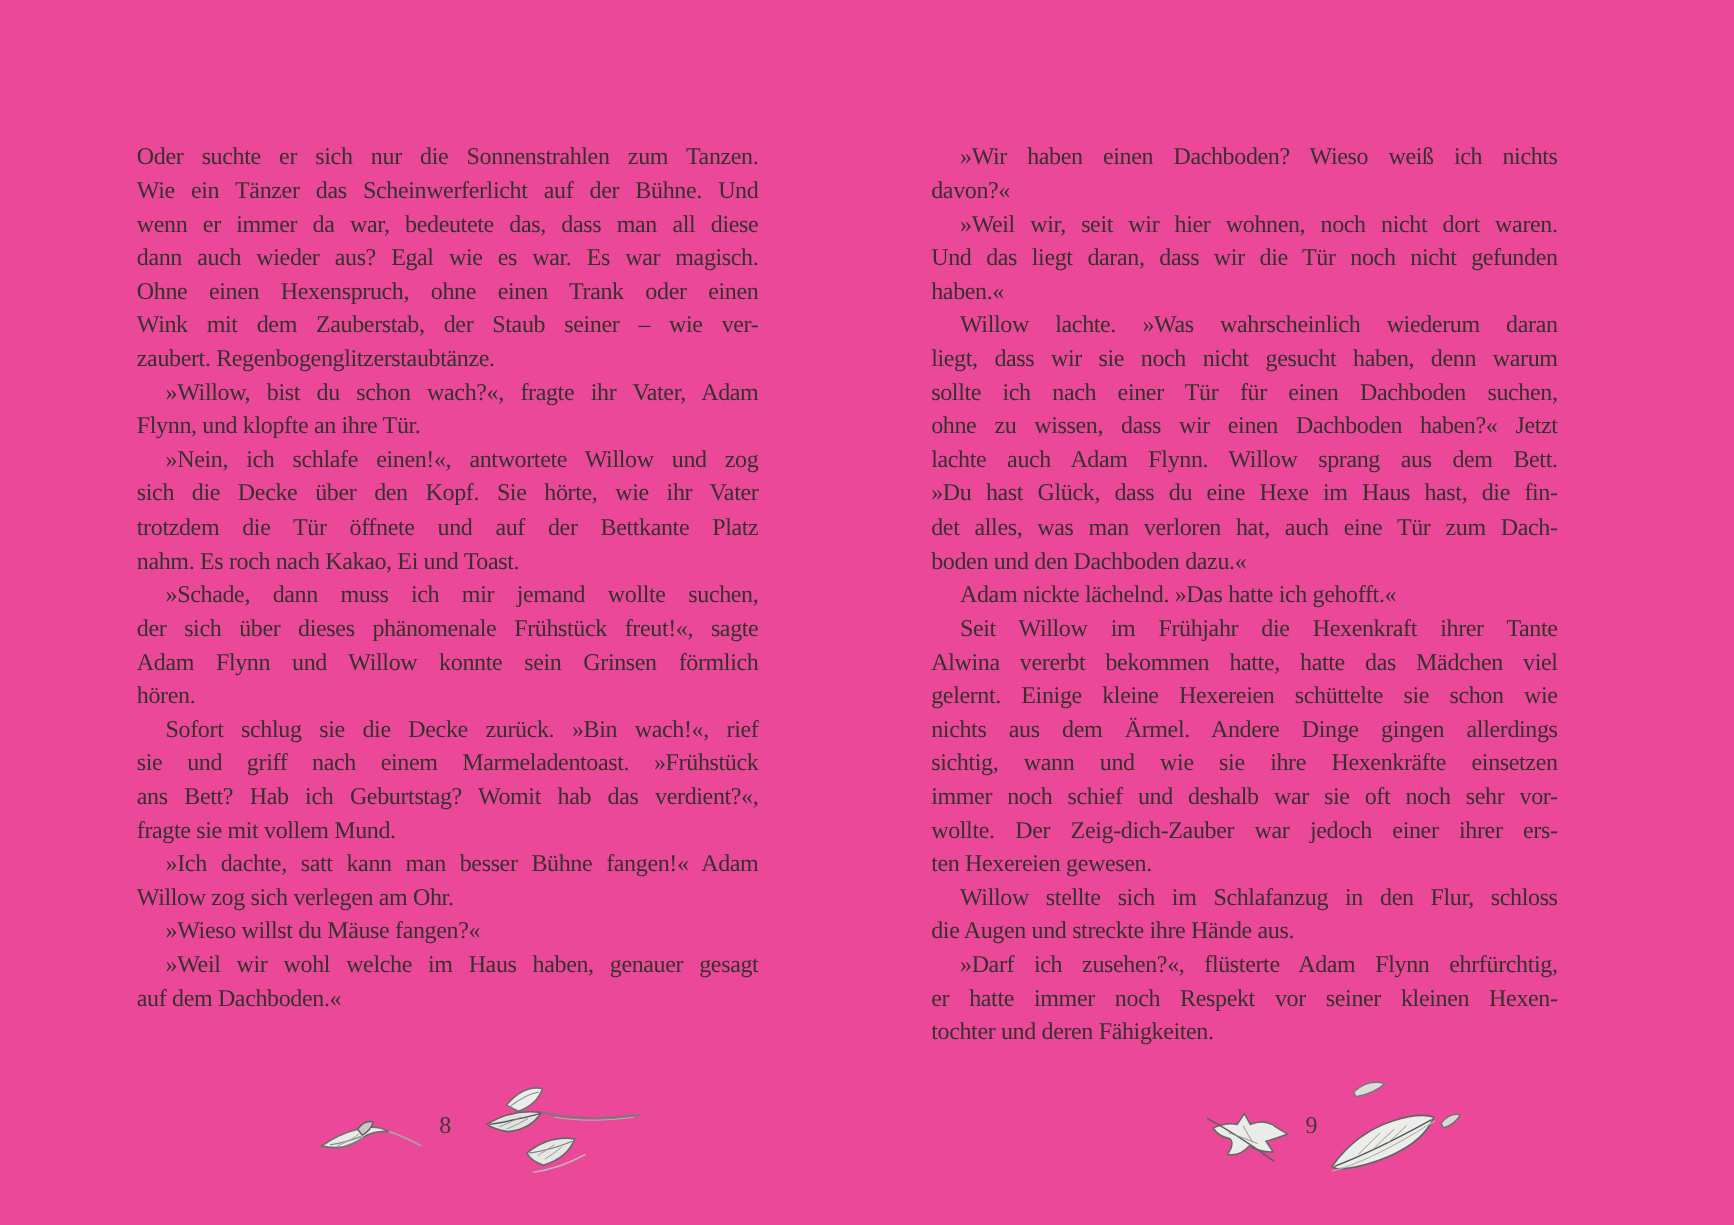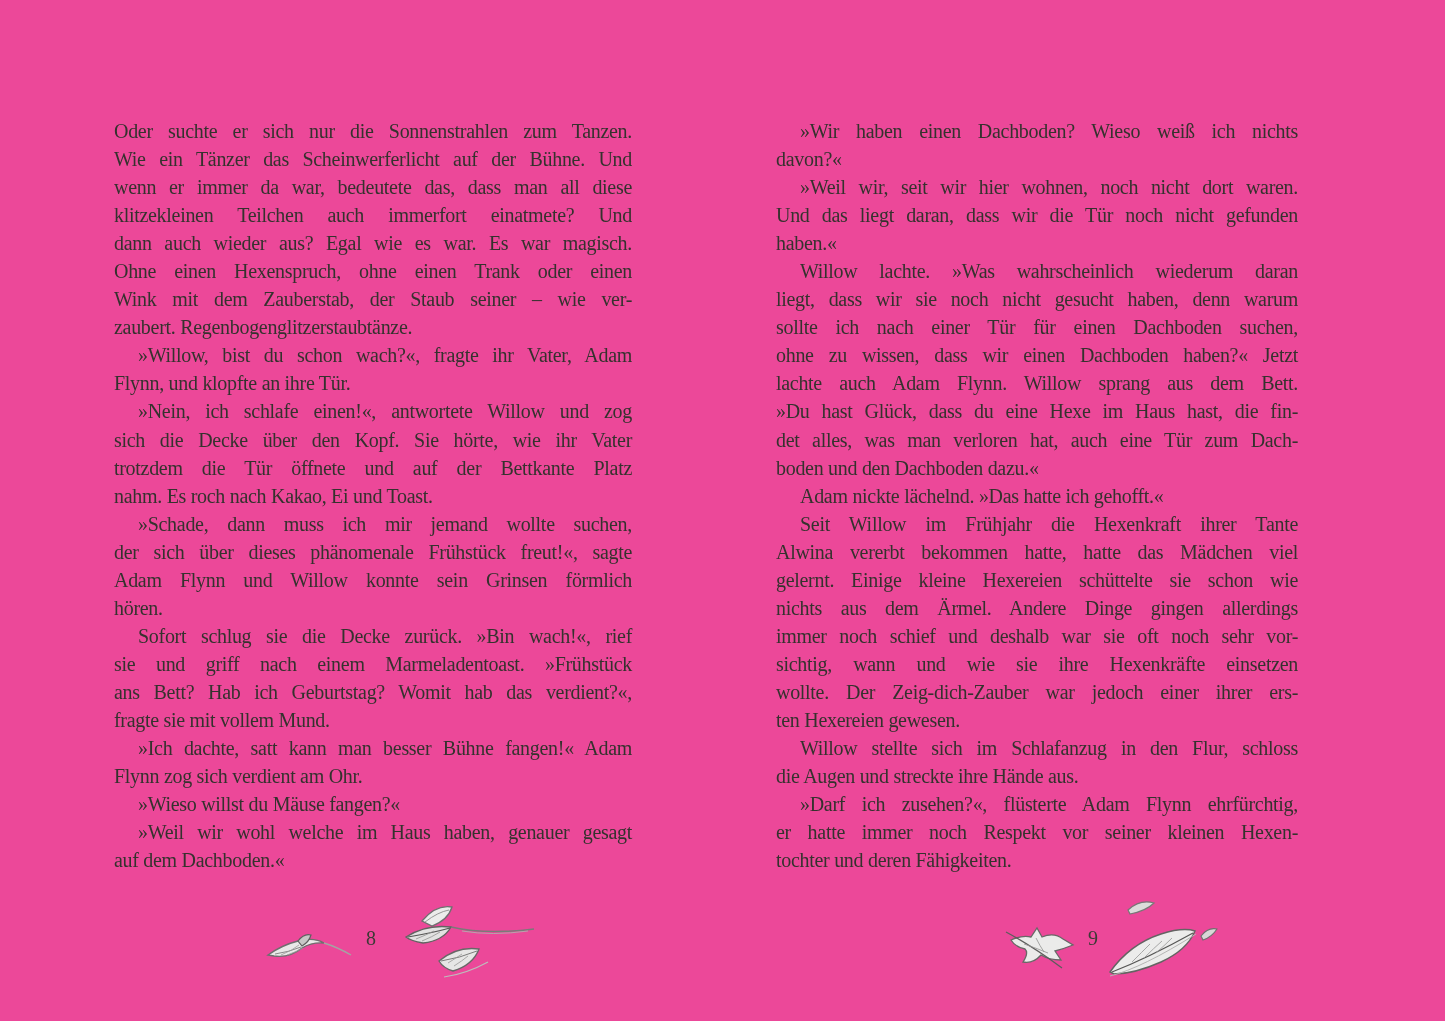--- a/index.html
+++ b/index.html
@@ -50,21 +50,20 @@
 </head>
 <body>
 
 <div class="spread">
 
   <div class="text-block left-block">
       <div class="paragraph">
         <div class="line">Oder suchte er sich nur die Sonnenstrahlen zum Tanzen.</div>
         <div class="line">Wie ein Tänzer das Scheinwerferlicht auf der Bühne. Und</div>
         <div class="line">wenn er immer da war, bedeutete das, dass man all diese</div>
-        <div class="line">klitzekleinen Teilchen auch immerfort einatmete? Und</div>
         <div class="line">dann auch wieder aus? Egal wie es war. Es war magisch.</div>
         <div class="line">Ohne einen Hexenspruch, ohne einen Trank oder einen</div>
         <div class="line">Wink mit dem Zauberstab, der Staub seiner – wie ver-</div>
         <div class="line last">zaubert. Regenbogenglitzerstaubtänze.</div>
       </div>
       <div class="paragraph">
         <div class="line indent">»Willow, bist du schon wach?«, fragte ihr Vater, Adam</div>
         <div class="line last">Flynn, und klopfte an ihre Tür.</div>
       </div>
       <div class="paragraph">
@@ -80,21 +79,21 @@
         <div class="line last">hören.</div>
       </div>
       <div class="paragraph">
         <div class="line indent">Sofort schlug sie die Decke zurück. »Bin wach!«, rief</div>
         <div class="line">sie und griff nach einem Marmeladentoast. »Frühstück</div>
         <div class="line">ans Bett? Hab ich Geburtstag? Womit hab das verdient?«,</div>
         <div class="line last">fragte sie mit vollem Mund.</div>
       </div>
       <div class="paragraph">
         <div class="line indent">»Ich dachte, satt kann man besser Bühne fangen!« Adam</div>
-        <div class="line last">Flynn zog sich verdient am Ohr.</div>
+        <div class="line last">Willow zog sich verlegen am Ohr.</div>
       </div>
       <div class="paragraph">
         <div class="line last indent">»Wieso willst du Mäuse fangen?«</div>
       </div>
       <div class="paragraph">
         <div class="line indent">»Weil wir wohl welche im Haus haben, genauer gesagt</div>
         <div class="line last">auf dem Dachboden.«</div>
       </div>
     </div>
 
@@ -119,22 +118,22 @@
         <div class="line last">boden und den Dachboden dazu.«</div>
       </div>
       <div class="paragraph">
         <div class="line last indent">Adam nickte lächelnd. »Das hatte ich gehofft.«</div>
       </div>
       <div class="paragraph">
         <div class="line indent">Seit Willow im Frühjahr die Hexenkraft ihrer Tante</div>
         <div class="line">Alwina vererbt bekommen hatte, hatte das Mädchen viel</div>
         <div class="line">gelernt. Einige kleine Hexereien schüttelte sie schon wie</div>
         <div class="line">nichts aus dem Ärmel. Andere Dinge gingen allerdings</div>
+        <div class="line">sichtig, wann und wie sie ihre Hexenkräfte einsetzen</div>
         <div class="line">immer noch schief und deshalb war sie oft noch sehr vor-</div>
-        <div class="line">sichtig, wann und wie sie ihre Hexenkräfte einsetzen</div>
         <div class="line">wollte. Der Zeig-dich-Zauber war jedoch einer ihrer ers-</div>
         <div class="line last">ten Hexereien gewesen.</div>
       </div>
       <div class="paragraph">
         <div class="line indent">Willow stellte sich im Schlafanzug in den Flur, schloss</div>
         <div class="line last">die Augen und streckte ihre Hände aus.</div>
       </div>
       <div class="paragraph">
         <div class="line indent">»Darf ich zusehen?«, flüsterte Adam Flynn ehrfürchtig,</div>
         <div class="line">er hatte immer noch Respekt vor seiner kleinen Hexen-</div>

